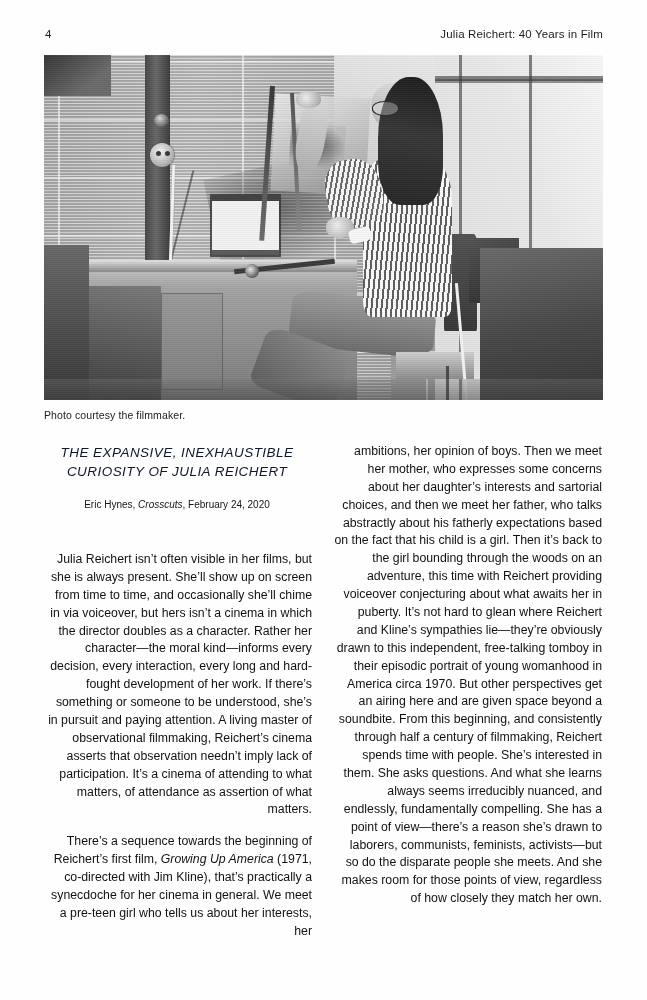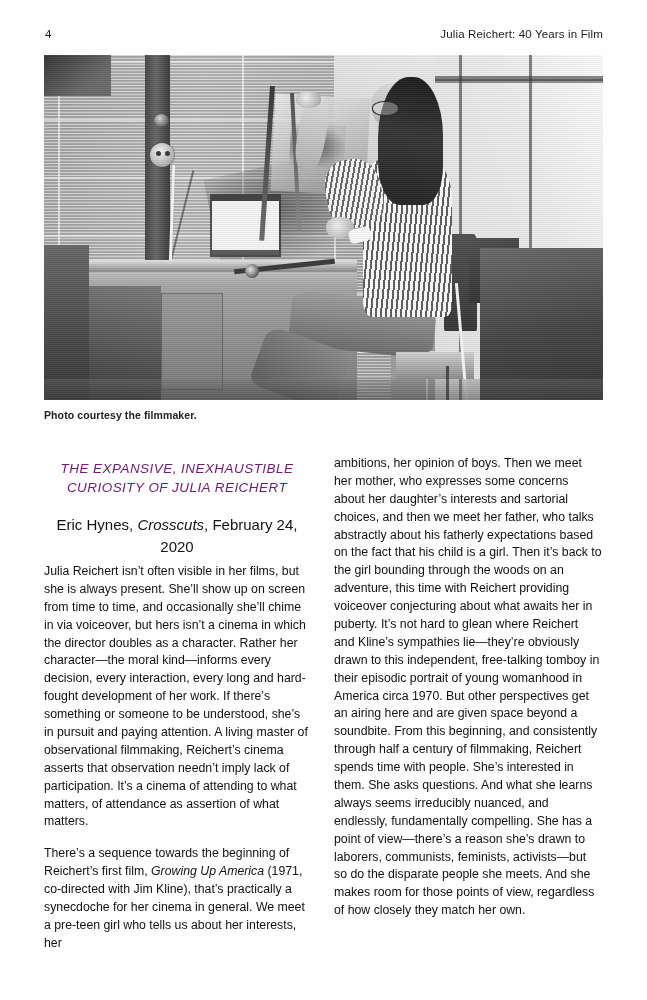--- a/index.html
+++ b/index.html
@@ -501,61 +501,60 @@
     background-image:
       repeating-linear-gradient(0deg, rgba(255,255,255,0.035) 0 1px, rgba(0,0,0,0.035) 1px 2px);
     pointer-events: none;
   }
 
   .photo-caption {
     margin-top: 9px;
     font-size: 10.5px;
     color: #222;
     letter-spacing: 0.1px;
-    font-weight: bold;
   }
 
   
   .article-head {
     position: absolute;
     left: 44px;
     top: 443px;
     width: 266px;
     text-align: center;
   }
   .article-title {
     font-size: 13.5px;
     font-style: italic;
     font-weight: 400;
     line-height: 1.42;
     letter-spacing: 0.45px;
-    margin: 16px;
-    color: #701a75;
+    margin: 0;
+    color: #0f172a;
   }
   .byline {
     margin: 17px 0 0 0;
-    font-size: 15px;
+    font-size: 10px;
     line-height: 1.45;
     color: #141414;
   }
   .byline em { font-style: italic; }
 
   
   .col {
     position: absolute;
     width: 268px;
     font-size: 12.3px;
     line-height: 1.455;
     color: #121212;
     text-align: left;
     hyphens: none;
   }
   .col-left { left: 44px; top: 551px; }
   .col-right { left: 334px; top: 443px; }
-  .col p { margin: 12px 0 14px 0; }
+  .col p { margin: 0 0 14px 0; text-align: right; }
   .col p:last-child { margin-bottom: 0; }
   .col em { font-style: italic; }
 </style>
 </head>
 <body>
 
 <div class="page">
 
   <div class="running-head">
     <span class="folio">4</span>

